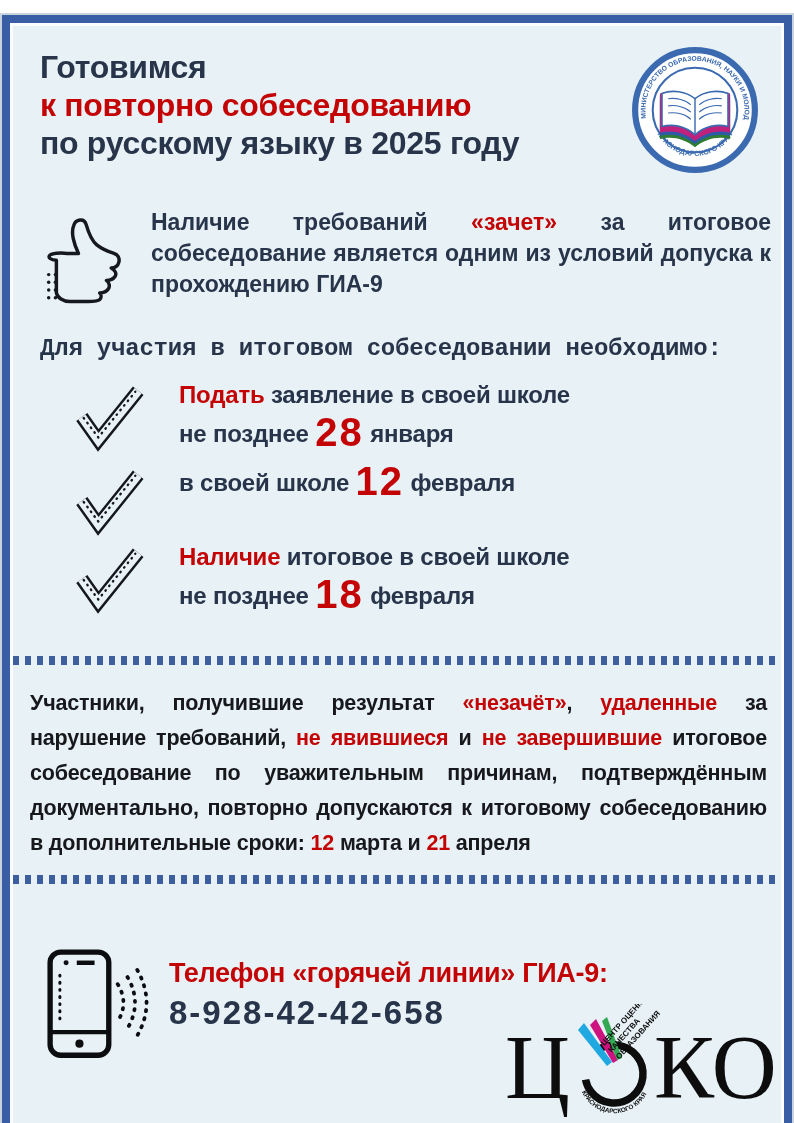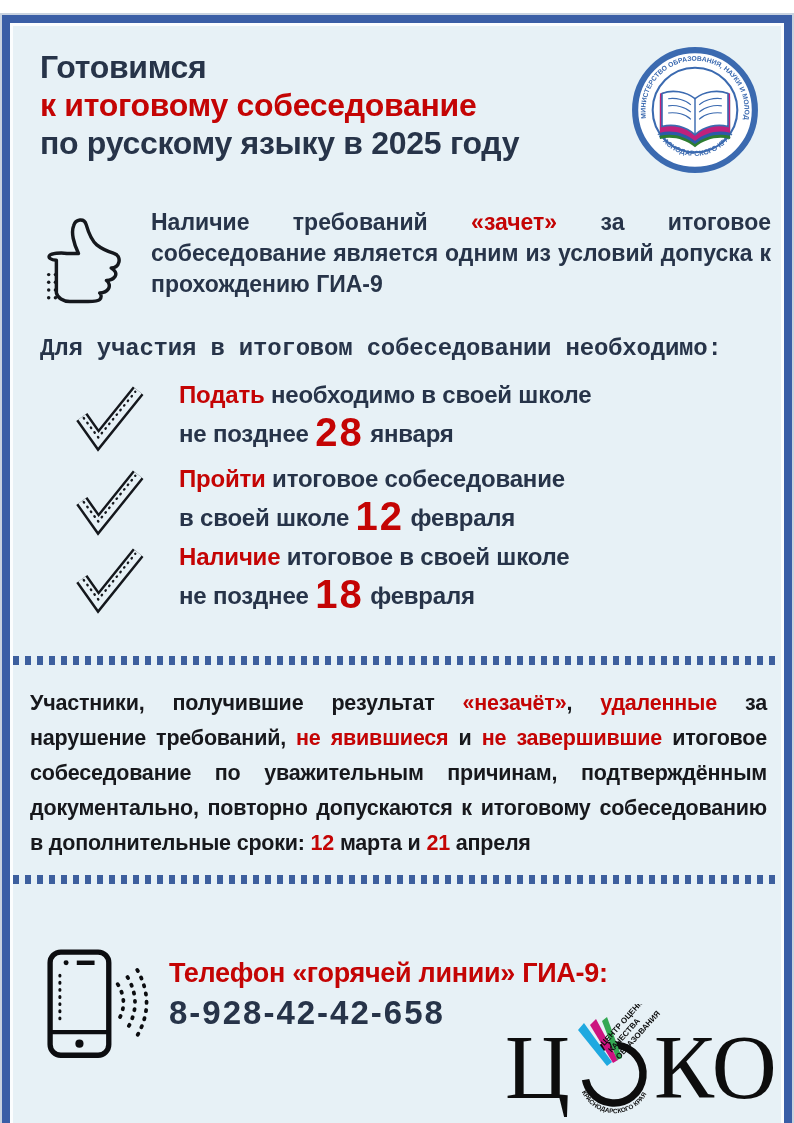--- a/index.html
+++ b/index.html
@@ -66,21 +66,21 @@
 <body>
 
 <div class="page">
   <div class="frame-blue"></div>
   <div class="frame-dark-bottom"></div>
   <div class="frame-white"></div>
   <div class="content">
 
     <div class="title">
       <div>Готовимся</div>
-      <div class="line-red">к итоговому собеседование</div>
+      <div class="line-red">к повторно собеседованию</div>
       <div>по русскому языку в 2025 году</div>
     </div>
 
     <svg class="emblem" viewBox="0 0 124 124">
       <circle cx="62" cy="62" r="58" fill="#ffffff" stroke="#3b6ab0" stroke-width="6"></circle>
       <circle cx="62" cy="62" r="41" fill="#ffffff" stroke="#3b6ab0" stroke-width="2"></circle>
       <defs>
         <path id="arcT" d="M15 72 A48 48 0 1 1 109 72" fill="none"></path>
         <path id="arcB" d="M23 80 A42 42 0 0 0 101 80" fill="none"></path>
       </defs>
@@ -123,33 +123,32 @@
 
     <div class="section-heading">Для участия в итоговом собеседовании необходимо:</div>
 
     <div class="check-row row-1">
       <svg class="check-icon" viewBox="0 0 80 72">
         <path d="M11 35 L28 59 L69 8" stroke="#15181d" stroke-width="14" fill="none"></path>
         <path d="M11 35 L28 59 L69 8" stroke="#e7f1f6" stroke-width="9" fill="none"></path>
         <path d="M13 36 L28 56 L66 9" stroke="#15181d" stroke-width="2.4" fill="none" stroke-dasharray="0.6 5.5" stroke-linecap="round"></path>
       </svg>
       <div class="check-text">
-        <div><span class="red">Подать</span><span> необходимо в своей школе</span></div>
+        <div><span class="red">Подать</span><span> заявление в своей школе</span></div>
         <div><span>не позднее </span><span class="big-num">28</span><span> января</span></div>
       </div>
     </div>
 
     <div class="check-row row-2">
       <svg class="check-icon" viewBox="0 0 80 72">
         <path d="M11 35 L28 59 L69 8" stroke="#15181d" stroke-width="14" fill="none"></path>
         <path d="M11 35 L28 59 L69 8" stroke="#e7f1f6" stroke-width="9" fill="none"></path>
         <path d="M13 36 L28 56 L66 9" stroke="#15181d" stroke-width="2.4" fill="none" stroke-dasharray="0.6 5.5" stroke-linecap="round"></path>
       </svg>
       <div class="check-text">
-        <div><span class="red">Пройти</span><span> итоговое собеседование</span></div>
         <div><span>в своей школе </span><span class="big-num">12</span><span> февраля</span></div>
       </div>
     </div>
 
     <div class="check-row row-3">
       <svg class="check-icon" viewBox="0 0 80 72">
         <path d="M11 35 L28 59 L69 8" stroke="#15181d" stroke-width="14" fill="none"></path>
         <path d="M11 35 L28 59 L69 8" stroke="#e7f1f6" stroke-width="9" fill="none"></path>
         <path d="M13 36 L28 56 L66 9" stroke="#15181d" stroke-width="2.4" fill="none" stroke-dasharray="0.6 5.5" stroke-linecap="round"></path>
       </svg>

